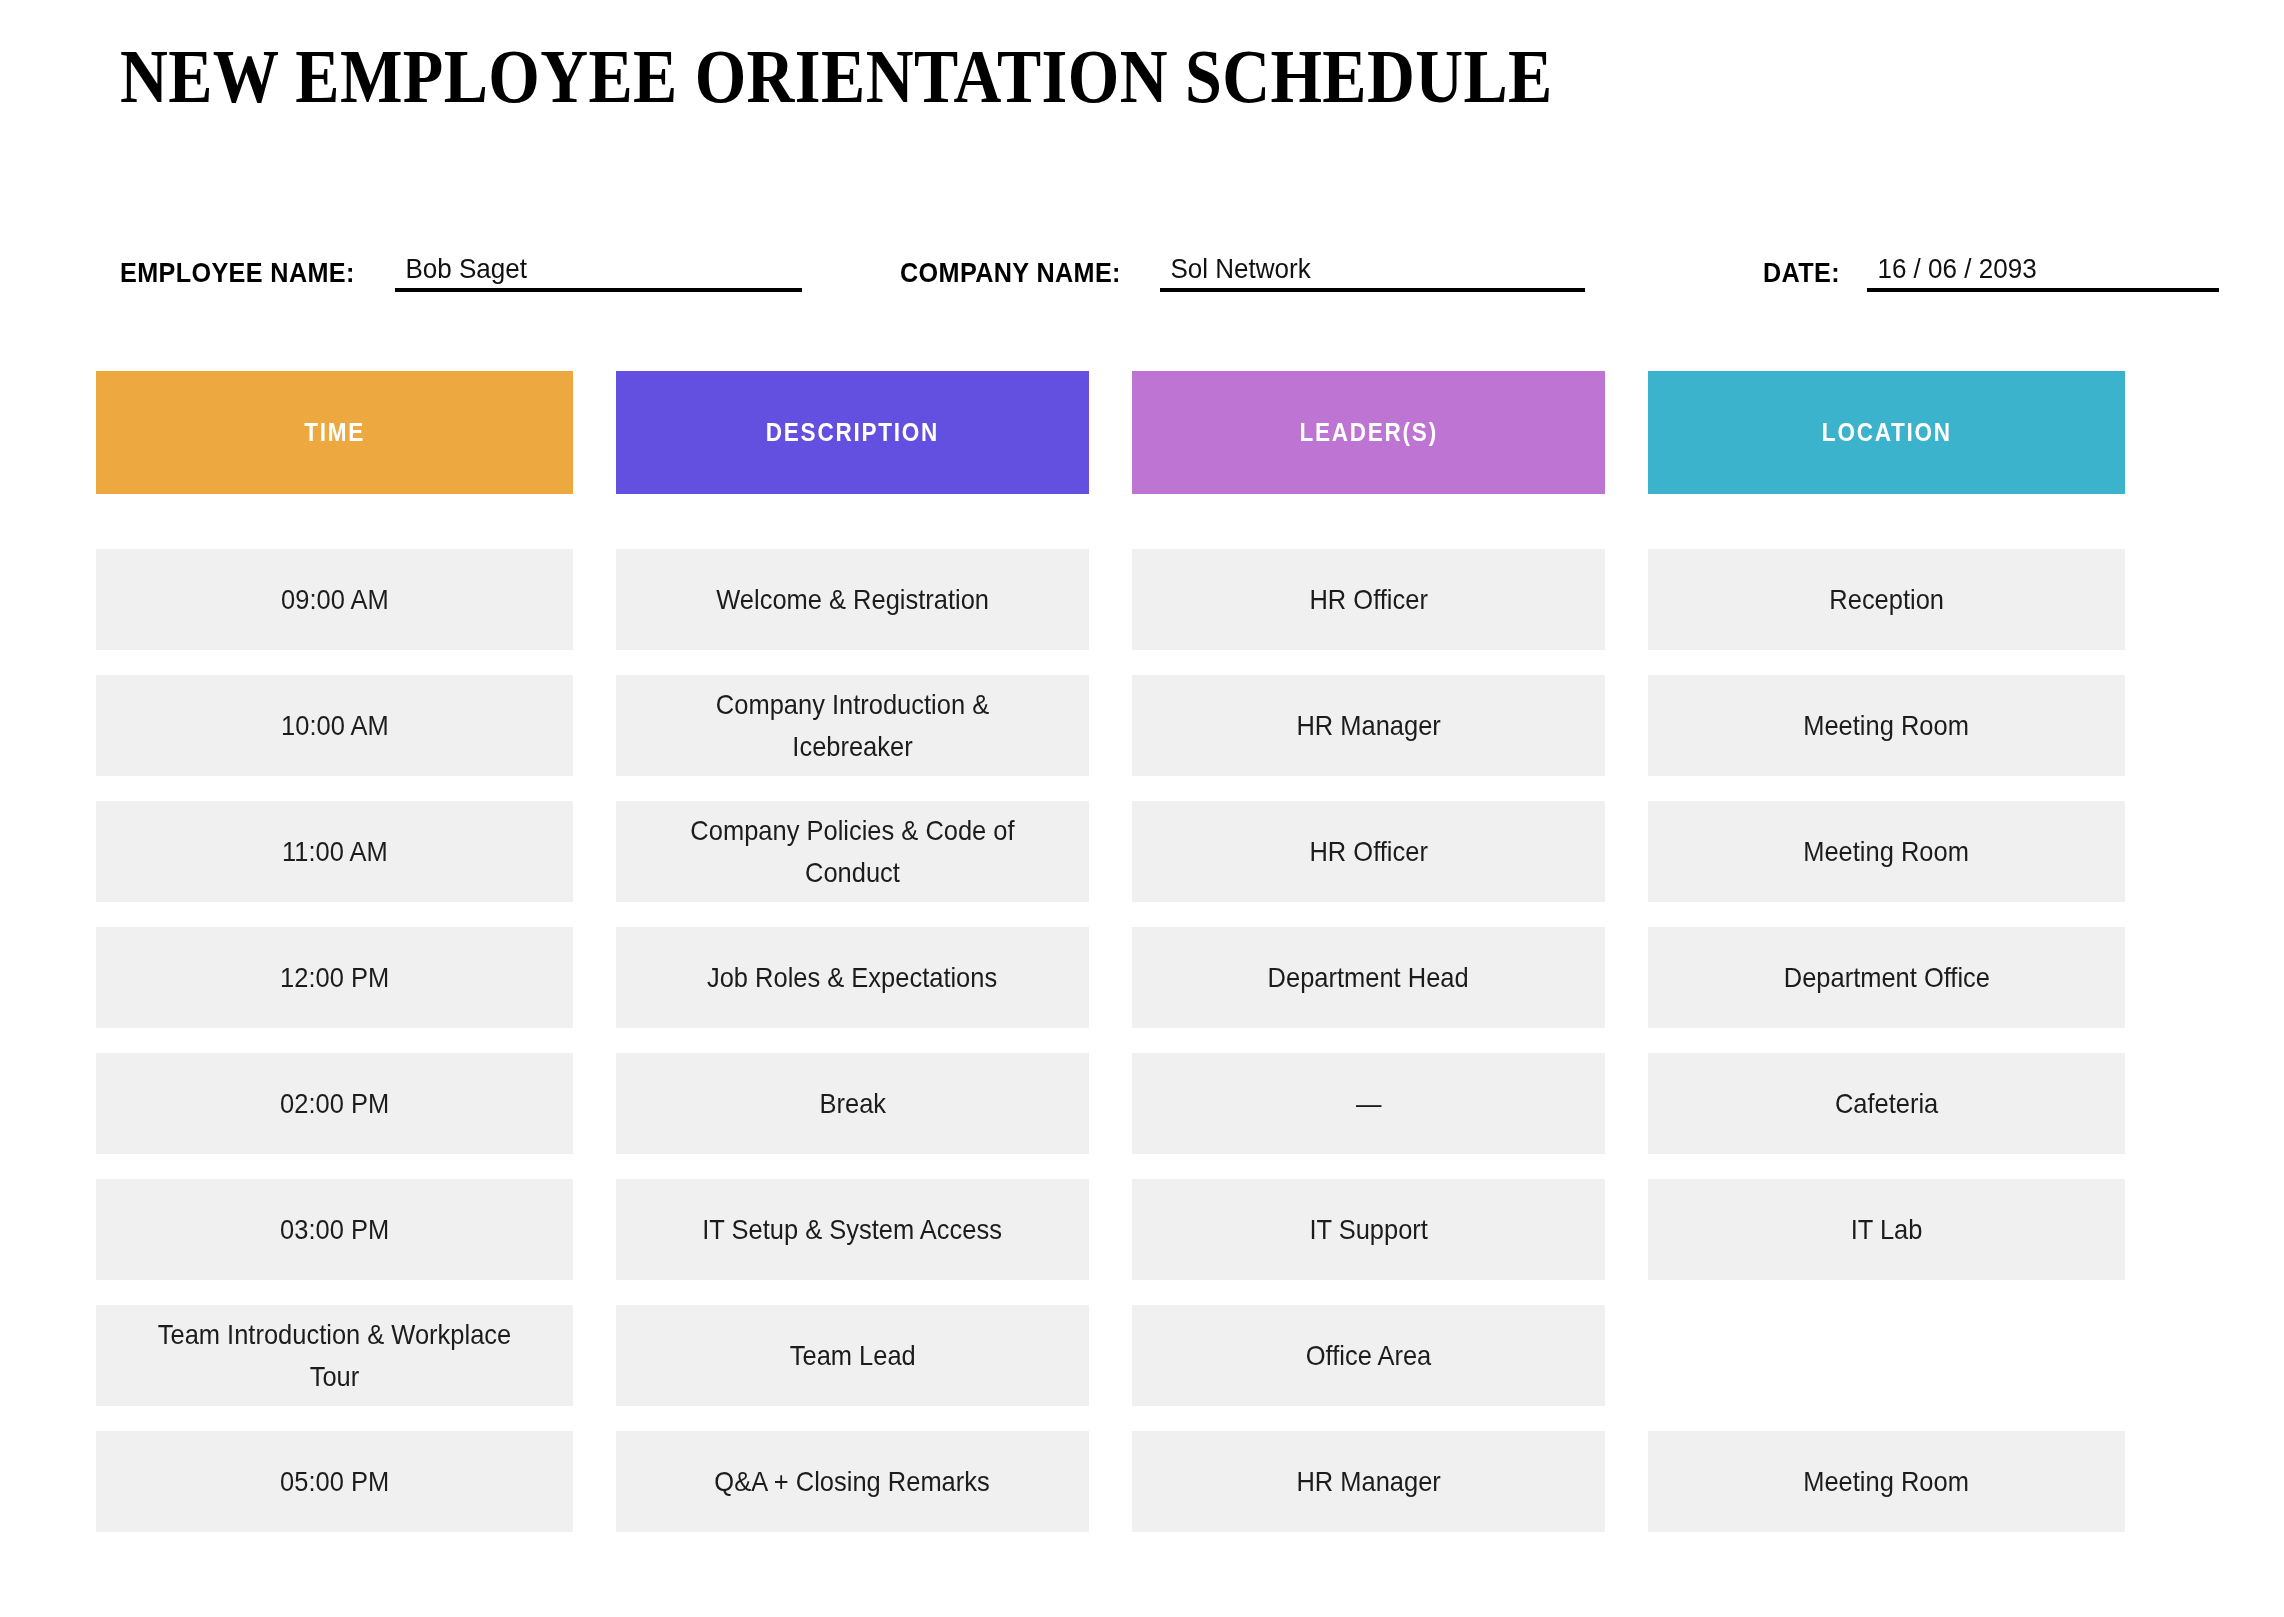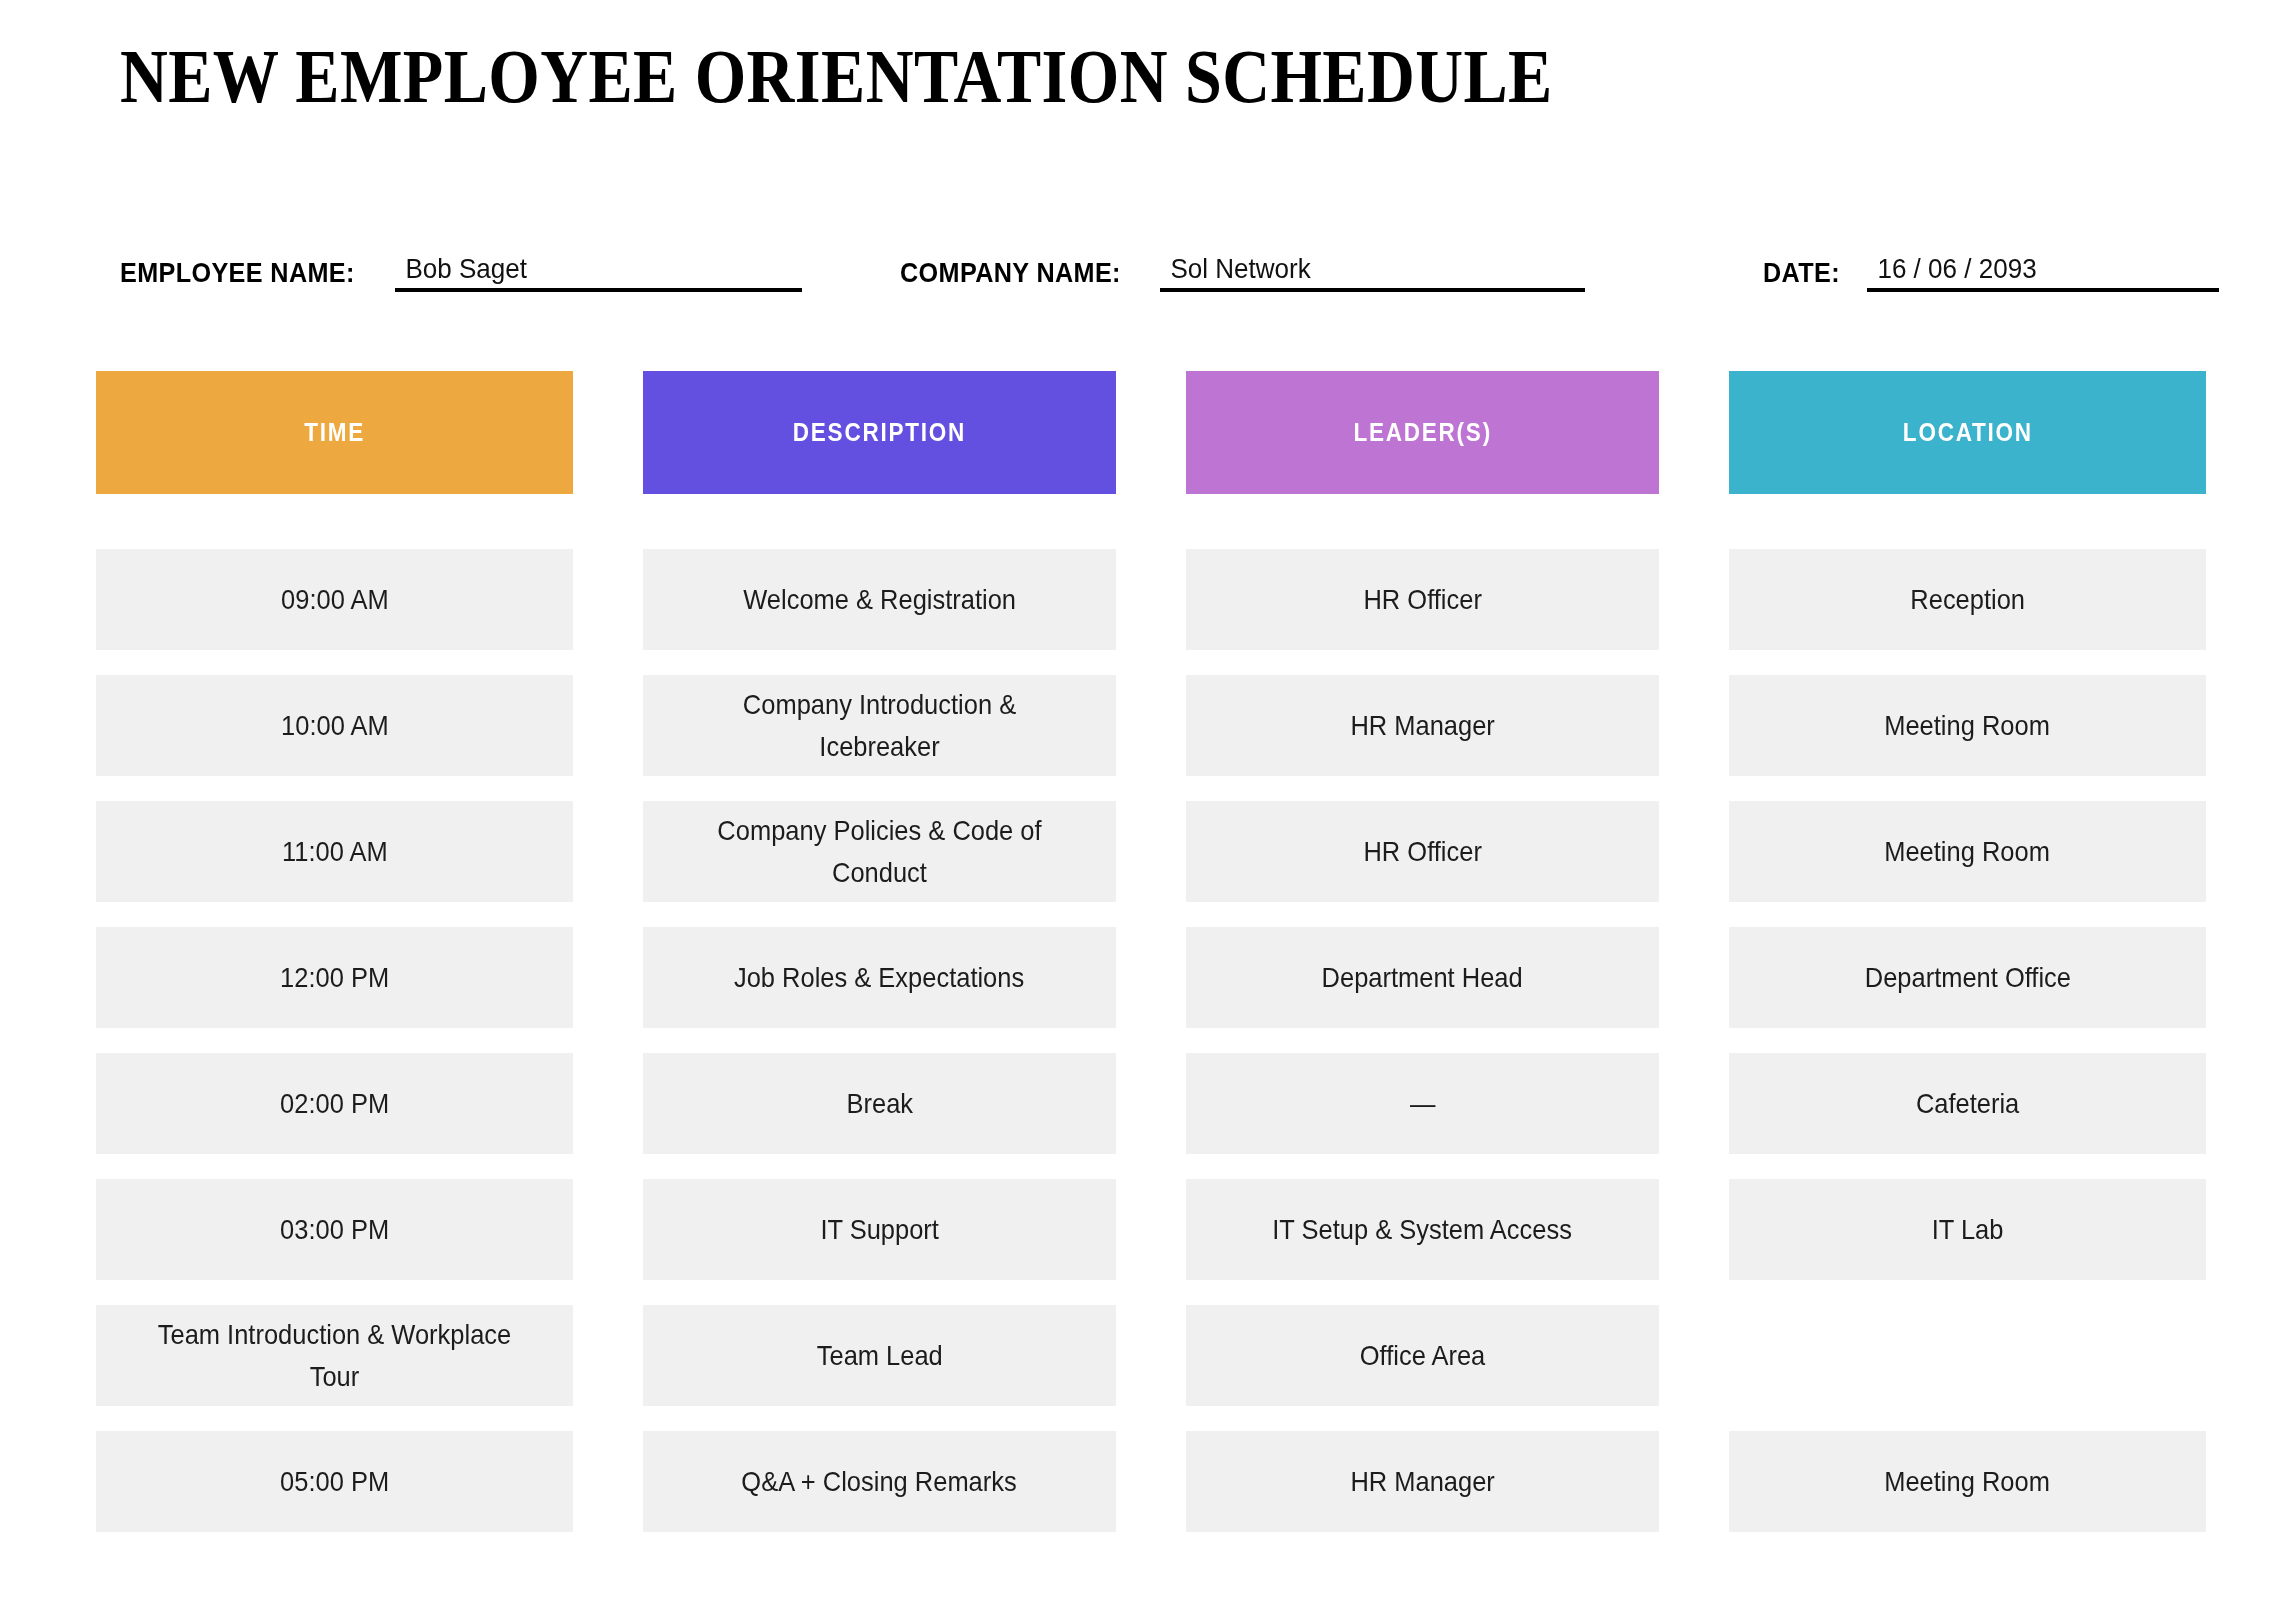--- a/index.html
+++ b/index.html
@@ -98,21 +98,21 @@
   
   .table {
     position: absolute;
     left: 96px;
     top: 371px;
     width: 2129px;
   }
   .grid-row {
     display: grid;
     grid-template-columns: 477px 473px 473px 477px;
-    column-gap: 70px;
+    column-gap: 43px;
   }
 
   .head-row { margin-bottom: 55px; }
 
   .head-cell {
     height: 123px;
     display: flex;
     align-items: center;
     justify-content: center;
   }
@@ -267,24 +267,24 @@
           </div>
           <div class="cell" style="background: rgb(240, 240, 240);">
             <span class="cell-text">Cafeteria</span>
           </div>
         </div>
         <div class="grid-row body-row">
           <div class="cell" style="background: rgb(240, 240, 240);">
             <span class="cell-text">03:00 PM</span>
           </div>
           <div class="cell" style="background: rgb(240, 240, 240);">
+            <span class="cell-text">IT Setup &amp; System Access</span>
+          </div>
+          <div class="cell" style="background: rgb(240, 240, 240);">
             <span class="cell-text">IT Support</span>
-          </div>
-          <div class="cell" style="background: rgb(240, 240, 240);">
-            <span class="cell-text">IT Setup &amp; System Access</span>
           </div>
           <div class="cell" style="background: rgb(240, 240, 240);">
             <span class="cell-text">IT Lab</span>
           </div>
         </div>
         <div class="grid-row body-row">
           <div class="cell" style="background: rgb(240, 240, 240);">
             <span class="cell-text">Team Introduction &amp; Workplace Tour</span>
           </div>
           <div class="cell" style="background: rgb(240, 240, 240);">

